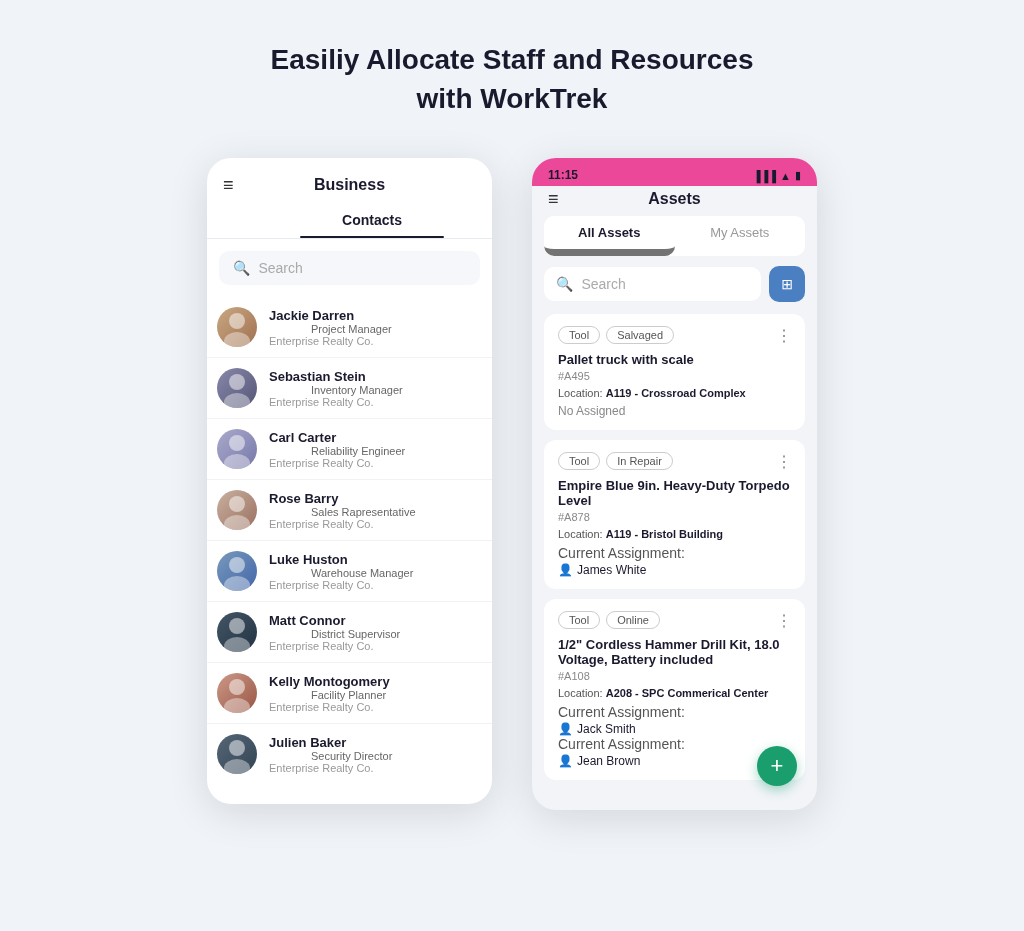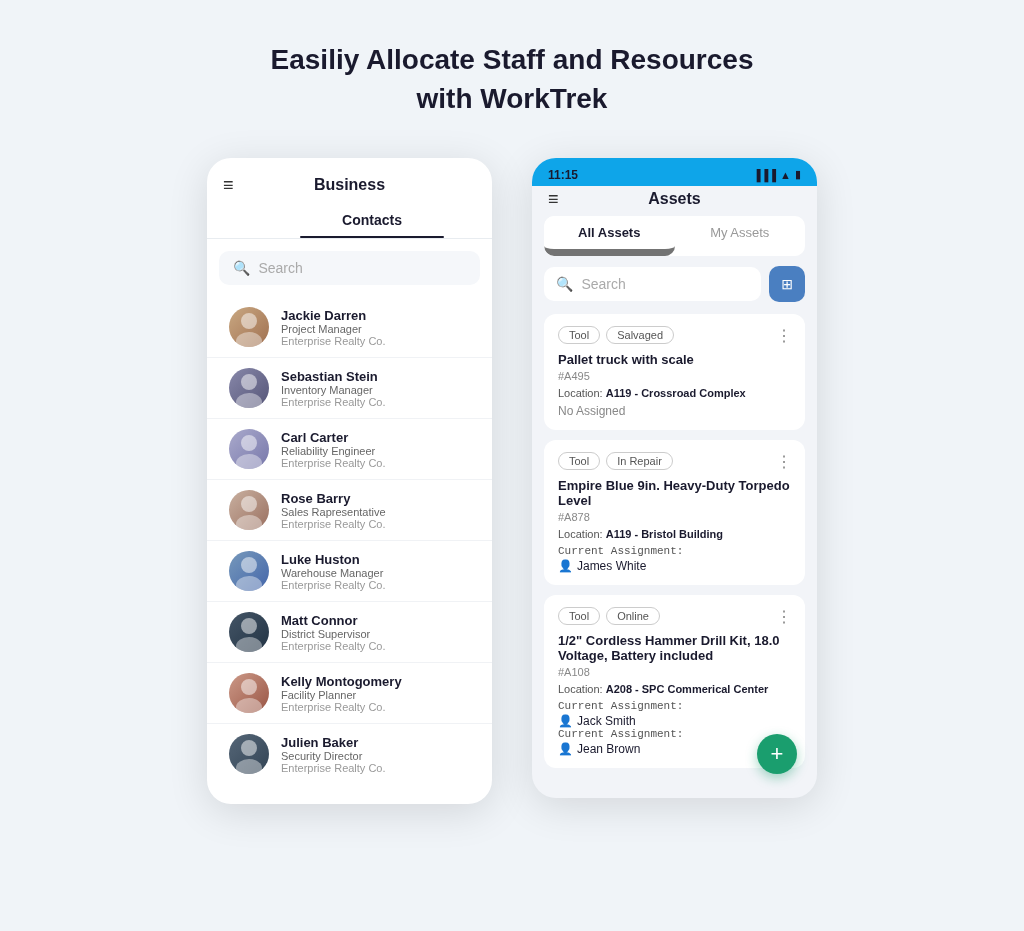--- a/index.html
+++ b/index.html
@@ -102,21 +102,21 @@
       font-size: 14px;
       color: #aaa;
     }
     .contact-list {
       display: flex;
       flex-direction: column;
     }
     .contact-item {
       display: flex;
       align-items: center;
-      padding: 10px 22px;
+      padding: 10px 10px;
       gap: 12px;
       border-bottom: 1px solid #f0f2f5;
       cursor: pointer;
     }
     .contact-item:last-child {
       border-bottom: none;
     }
     .avatar {
       width: 40px;
       height: 40px;
@@ -131,20 +131,21 @@
     }
     .contact-info { flex: 1; }
     .contact-name {
       font-size: 13px;
       font-weight: 600;
       color: #1a1a2e;
     }
     .contact-role {
       font-size: 11px;
       color: #666;
+      margin-left: 42px;
     }
     .contact-company {
       font-size: 11px;
       color: #999;
     }
 
     
     .av-jd { background: linear-gradient(135deg, #c9a882, #a07050); }
     .av-ss { background: linear-gradient(135deg, #8888aa, #555577); }
     .av-cc { background: linear-gradient(135deg, #aaaacc, #7777aa); }
@@ -160,23 +161,23 @@
       background: #f2f4f8;
       border-radius: 24px;
       box-shadow: 0 8px 40px rgba(0,0,0,0.12);
       overflow: hidden;
       padding-bottom: 20px;
       position: relative;
     }
     .status-bar {
       display: flex;
       justify-content: space-between;
-      align-items: flex-start;
+      align-items: flex-end;
       padding: 10px 16px 4px;
-      background: #0ea5e9;
+      background: #ec4899;
     }
     .status-time { font-size: 12px; font-weight: 600; color: #1a1a2e; }
     .status-icons { display: flex; gap: 4px; align-items: center; }
     .status-icon { font-size: 11px; color: #1a1a2e; }
     .right-header {
       display: flex;
       align-items: center;
       padding: 4px 16px 8px;
       position: relative;
     }
@@ -276,24 +277,23 @@
       color: #888;
       margin-bottom: 5px;
     }
     .asset-location {
       font-size: 11px;
       color: #555;
       margin-bottom: 5px;
     }
     .asset-location span { font-weight: 600; color: #1a1a2e; }
     .asset-assignment {
-      font-size: 11px;
+      font-size: 14px;
       color: #555;
       margin-bottom: 2px;
-      font-family: Liberation Mono, monospace;
     }
     .asset-assignment-name {
       font-size: 12px;
       font-weight: 500;
       color: #1a1a2e;
       display: flex;
       align-items: center;
       gap: 4px;
     }
     .no-assigned {

